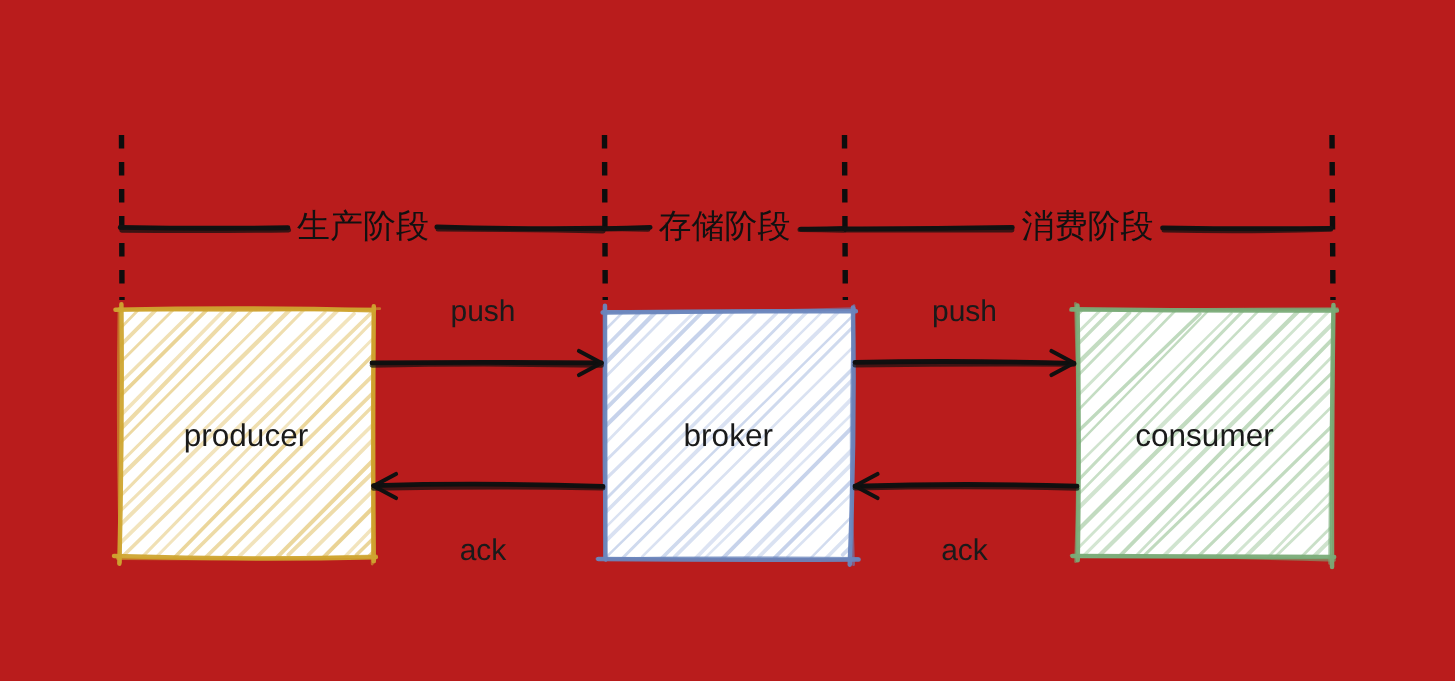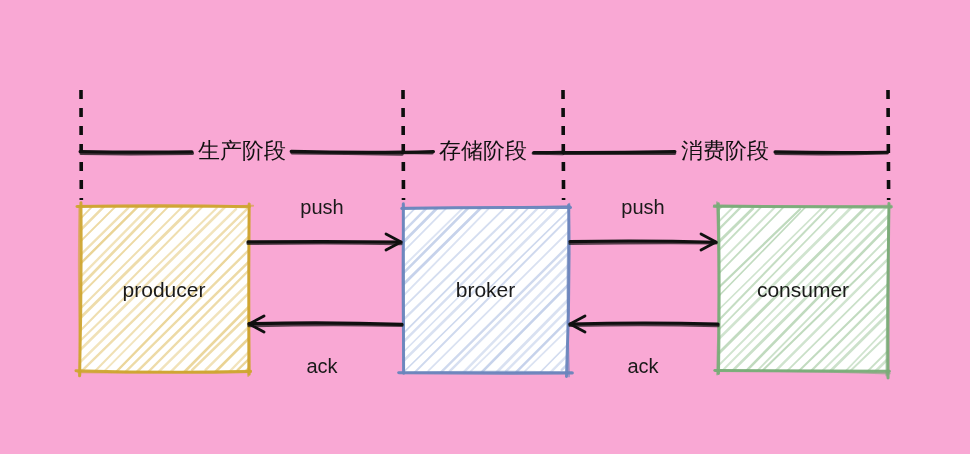--- a/index.html
+++ b/index.html
@@ -7,21 +7,21 @@
     padding: 0;
     background: #ffffff;
   }
   body {
     font-family: "Liberation Sans", sans-serif;
   }
   #canvas {
     position: relative;
     width: 970px;
     height: 454px;
-    background: #f9a8d4;
+    background: #b91c1c;
     overflow: hidden;
   }
   #diagram-svg {
     position: absolute;
     left: 0;
     top: 0;
     width: 970px;
     height: 454px;
   }
   .box-label {

